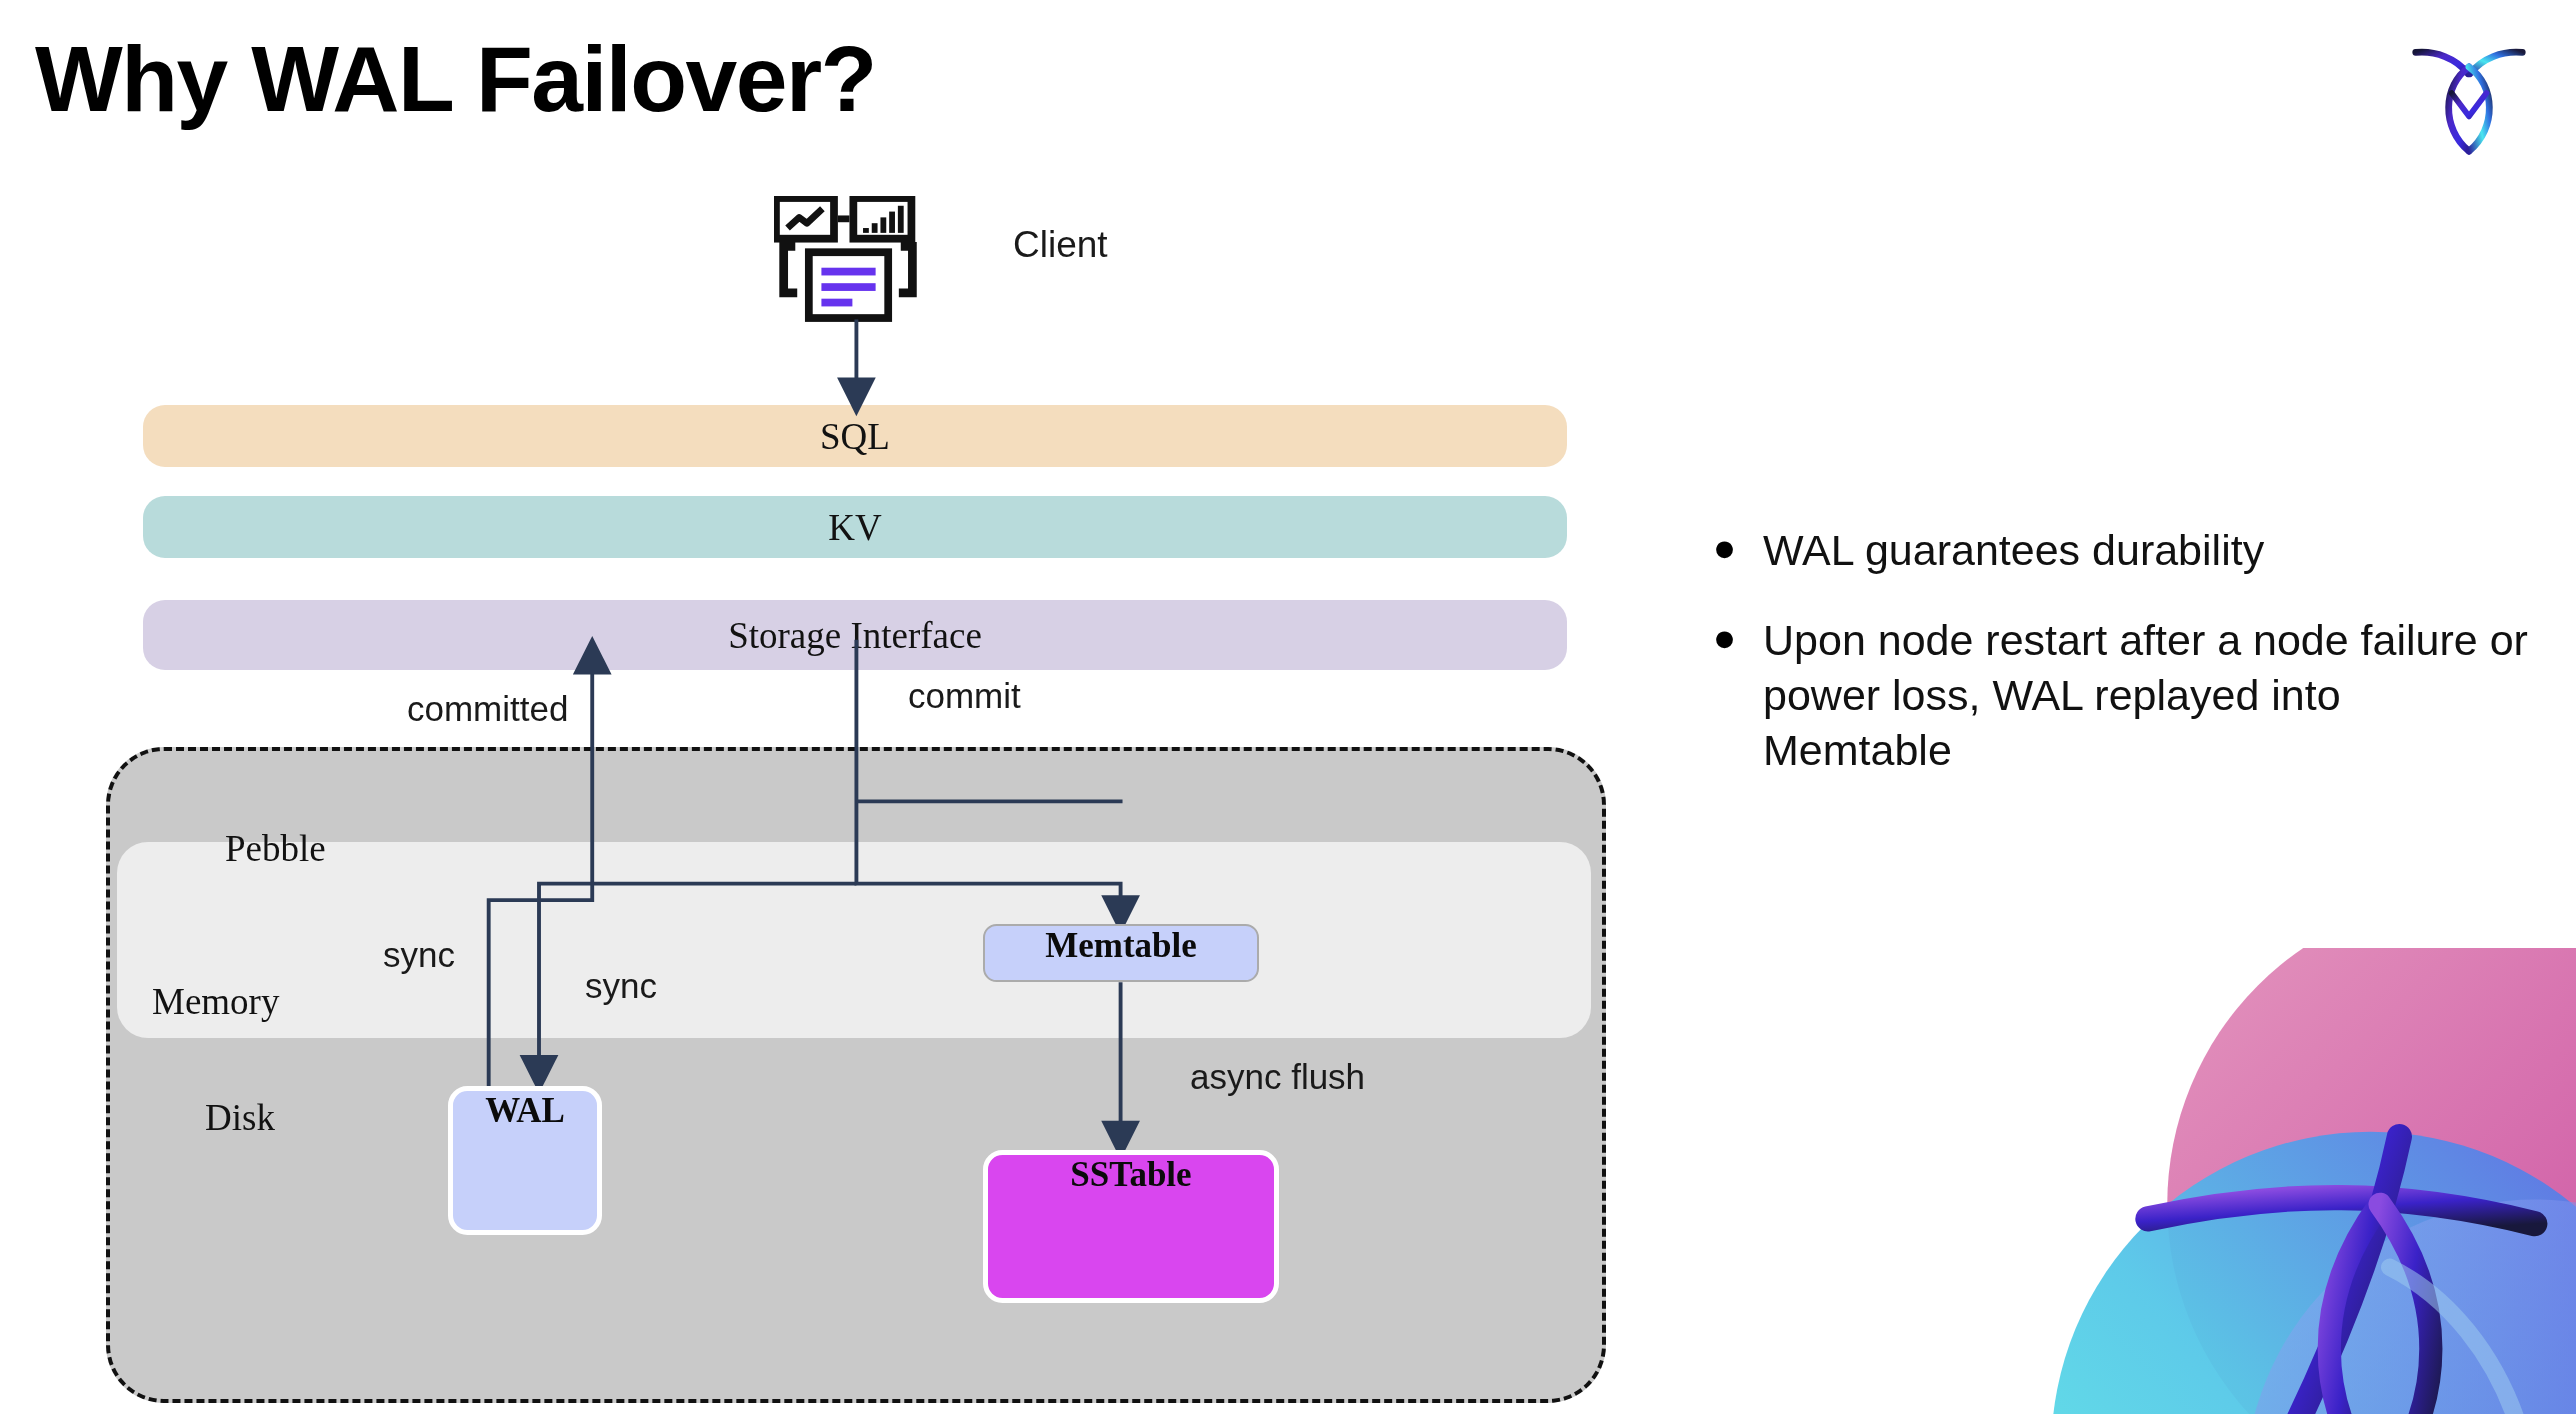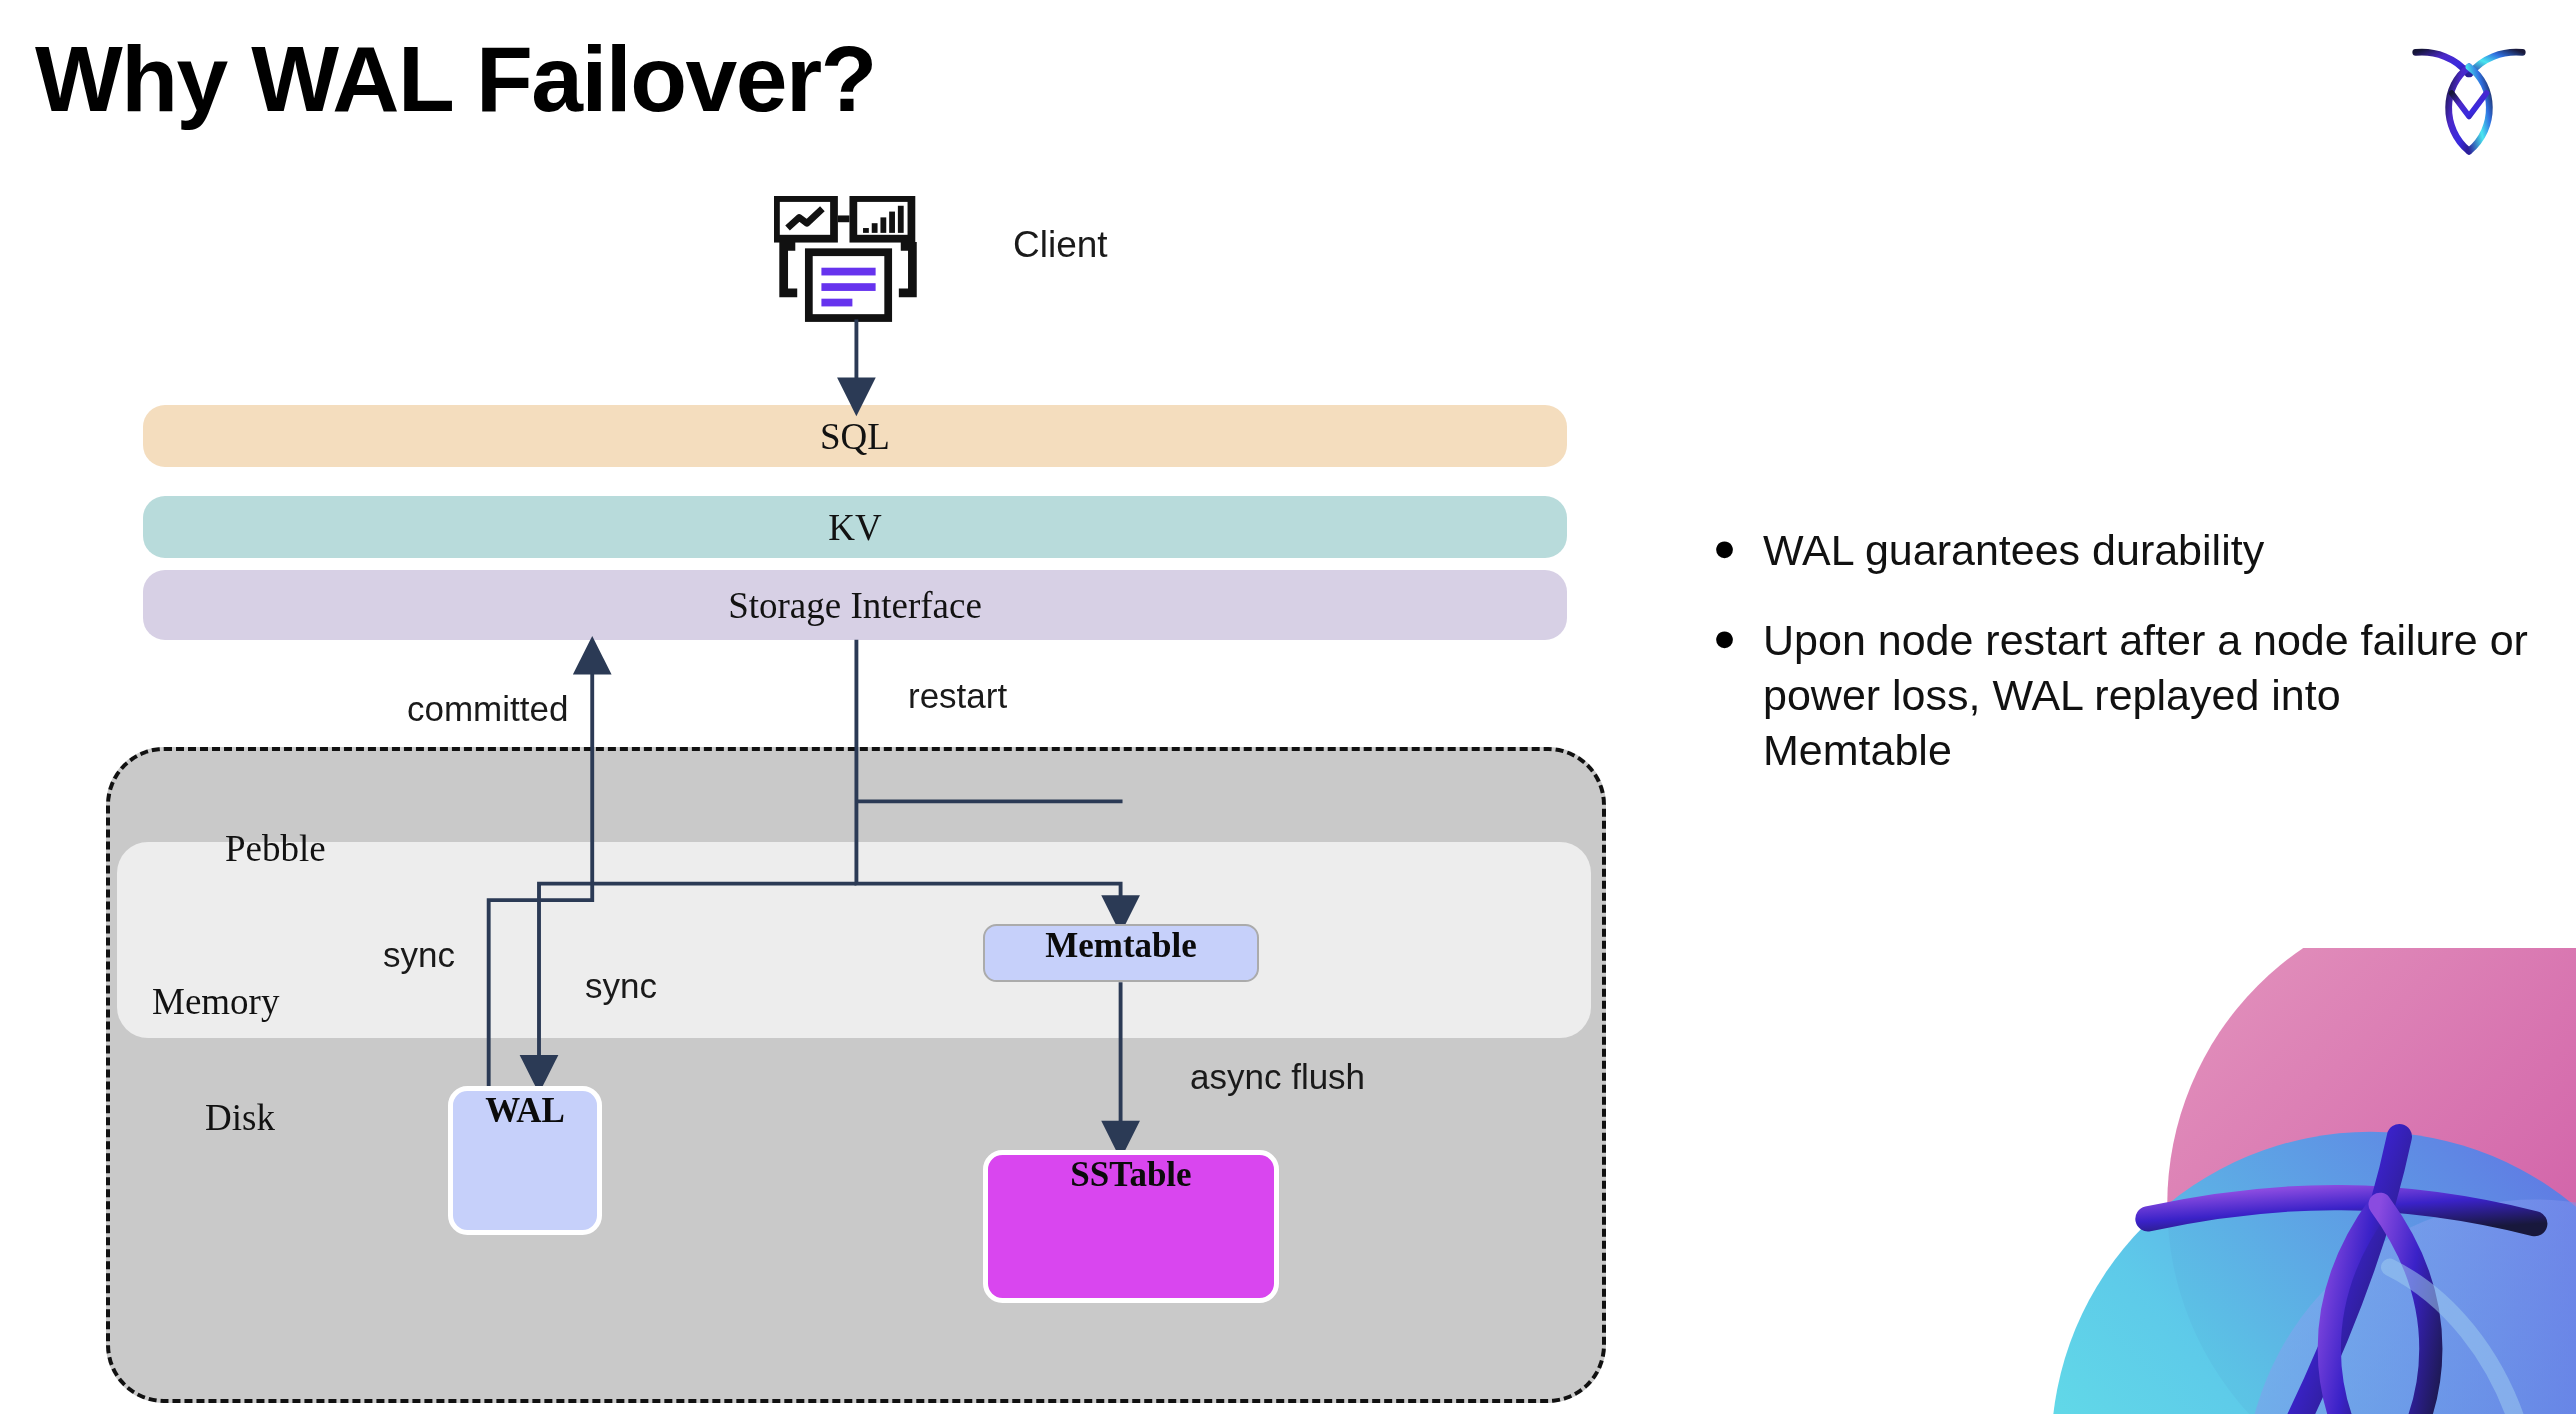--- a/index.html
+++ b/index.html
@@ -81,21 +81,21 @@
     border-radius: 22px;
     display: flex;
     align-items: center;
     justify-content: center;
     font-family: "Liberation Serif", serif;
     font-size: 37px;
     color: #121212;
   }
   .layer-sql { top: 405px; background: #F4DDBE; }
   .layer-kv  { top: 496px; background: #B8DBDB; }
-  .layer-si  { top: 570px; height: 70px; background: #D7D0E5; }
+  .layer-si  { top: 600px; height: 70px; background: #D7D0E5; }
 
   
   .pebble-box {
     position: absolute;
     left: 106px;
     top: 747px;
     width: 1500px;
     height: 656px;
     background: #C9C9C9;
     border: 4.8px dashed #111111;
@@ -360,21 +360,21 @@
 
       <path d="M885 828 L1160 828"></path>
 
       <path d="M885 913 L557 913 L557 1110" marker-end="url(#arw)"></path>
 
       <path d="M1158 1015 L1158 1178" marker-end="url(#arw)"></path>
     </g>
   </svg>
 
   <div class="edge-label lbl-committed">committed</div>
-  <div class="edge-label lbl-commit">restart</div>
+  <div class="edge-label lbl-commit">commit</div>
   <div class="edge-label lbl-sync1">sync</div>
   <div class="edge-label lbl-sync2">sync</div>
   <div class="edge-label lbl-asyncflush">async flush</div>
 
   <div class="node node-memtable">
     <span>Memtable</span>
   </div>
   <div class="node node-wal">
     <span>WAL</span>
   </div>

